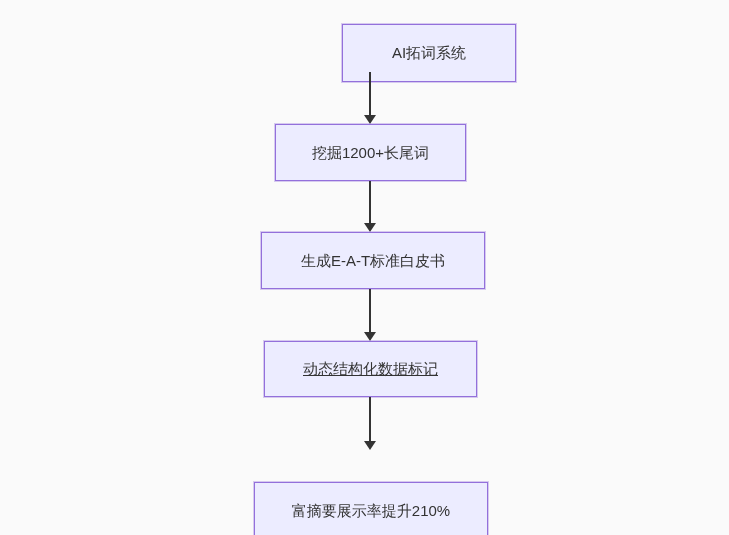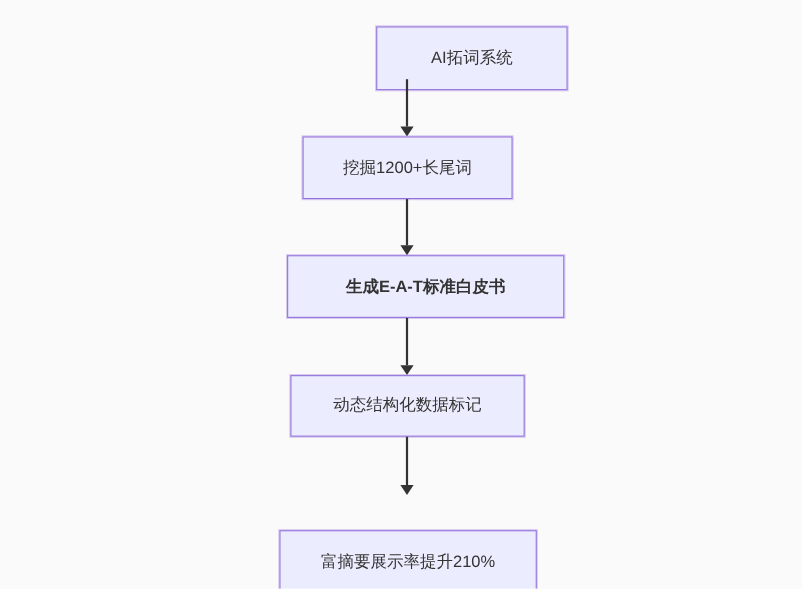--- a/index.html
+++ b/index.html
@@ -27,22 +27,22 @@
     font-size: 15px;
     display: flex;
     align-items: center;
     justify-content: center;
     text-align: center;
     line-height: 1.3;
     white-space: nowrap;
   }
   .node-1 { left: 297px; top: 24px;  width: 174px; height: 58px; margin-left: 45px; }
   .node-2 { left: 275px; top: 124px; width: 191px; height: 57px; align-items: center; }
-  .node-3 { left: 261px; top: 232px; width: 252px; height: 57px; font-weight: bold; }
-  .node-4 { left: 264px; top: 341px; width: 213px; height: 56px; }
+  .node-3 { left: 261px; top: 232px; width: 224px; height: 57px; }
+  .node-4 { left: 264px; top: 341px; width: 213px; height: 56px; text-decoration: underline; }
   .node-5 { left: 254px; top: 450px; width: 234px; height: 57px; margin-top: 32px; }
 
   .flow-arrow {
     position: absolute;
     left: 363px;           
     width: 14px;
     display: flex;
     flex-direction: column;
     align-items: center;
   }

